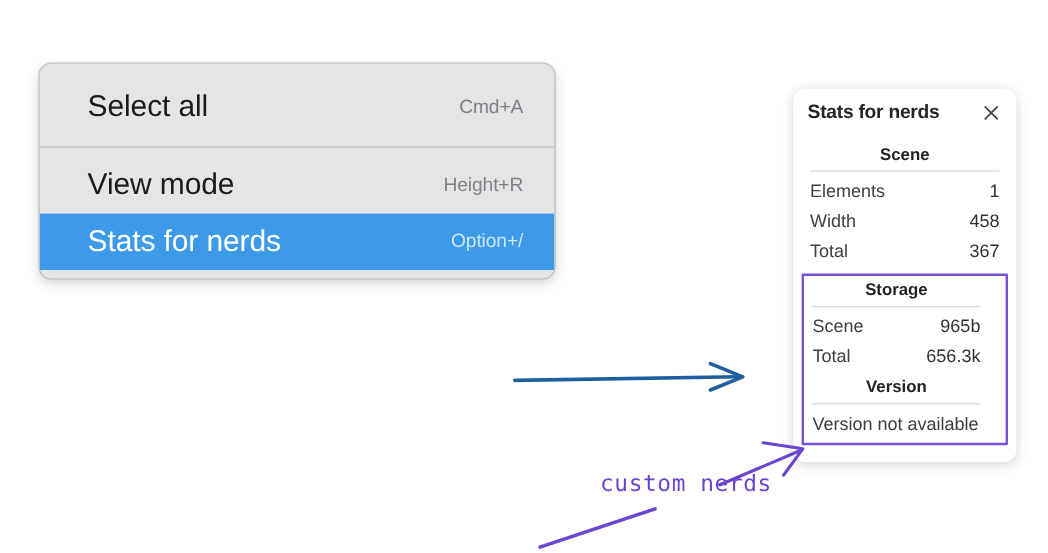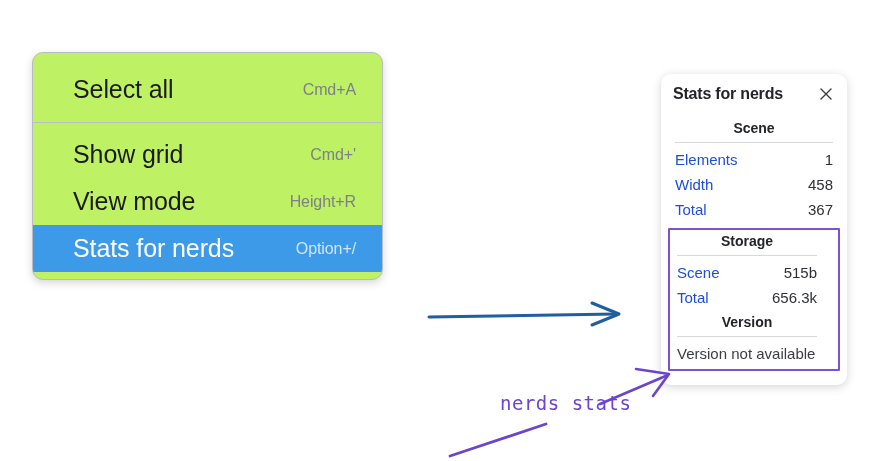--- a/index.html
+++ b/index.html
@@ -14,22 +14,22 @@
     overflow: hidden;
     font-family: "Liberation Sans", sans-serif;
     -webkit-font-smoothing: antialiased;
   }
 
   
   #context-menu {
     position: absolute;
     left: 32px;
     top: 52px;
-    width: 351px;
-    background: #bef264;
+    width: 431px;
+    background: #e5e5e5;
     border: 1px solid #b6bcc4;
     border-radius: 11px;
     box-shadow: 0 3px 9px rgba(0,0,0,0.16);
     overflow: hidden;
     padding-top: 6px;
     padding-bottom: 7px;
     box-sizing: border-box;
   }
   .menu-group + .menu-group {
     border-top: 1px solid #b9bfc6;
@@ -108,21 +108,21 @@
   }
   .stat-row {
     display: flex;
     justify-content: space-between;
     align-items: baseline;
     font-size: 15px;
     color: #3b3d41;
     padding: 3px 2px;
     line-height: 1.25;
   }
-  .stat-row .k { color: #1d4ed8; }
+  .stat-row .k { color: #404040; }
   .stat-row .v { color: #2e3034; }
   .version-text {
     font-size: 15px;
     color: #3b3d41;
     padding: 3px 2px;
   }
 
   
   #custom-stats-box {
     border: 2px solid #7b51d8;
@@ -158,24 +158,20 @@
 
   <div class="menu-group g1">
     <div class="menu-item">
       <span class="label">Select all</span>
       <span class="shortcut">Cmd+A</span>
     </div>
   </div>
 
   <div class="menu-group g2">
     <div class="menu-item">
-      <span class="label">Show grid</span>
-      <span class="shortcut">Cmd+'</span>
-    </div>
-    <div class="menu-item">
       <span class="label">View mode</span>
       <span class="shortcut">Height+R</span>
     </div>
     <div class="menu-item selected">
       <span class="label">Stats for nerds</span>
       <span class="shortcut">Option+/</span>
     </div>
   </div>
 
 </div>
@@ -206,21 +202,21 @@
     </div>
   </div>
 
   <div id="custom-stats-box">
 
     <div>
       <div class="section-title">Storage</div>
       <div class="section-rule"></div>
       <div class="stat-row">
         <span class="k">Scene</span>
-        <span class="v">515b</span>
+        <span class="v">965b</span>
       </div>
       <div class="stat-row">
         <span class="k">Total</span>
         <span class="v">656.3k</span>
       </div>
     </div>
 
     <div>
       <div class="section-title">Version</div>
       <div class="section-rule"></div>
@@ -239,13 +235,13 @@
   </g>
 
   <g>
     <path d="M600 404 L668 375" stroke="#6b44cf" stroke-width="2.6" fill="none" stroke-linecap="round"></path>
     <path d="M636 369 L669 374 L653 396" stroke="#6b44cf" stroke-width="2.6" fill="none" stroke-linecap="round" stroke-linejoin="round"></path>
   </g>
 
   <path d="M450 456 L546 424" stroke="#6b44cf" stroke-width="2.8" fill="none" stroke-linecap="round"></path>
 </svg>
 
-<div id="annot-label">nerds stats</div>
+<div id="annot-label">custom nerds</div>
 
 </body></html>

